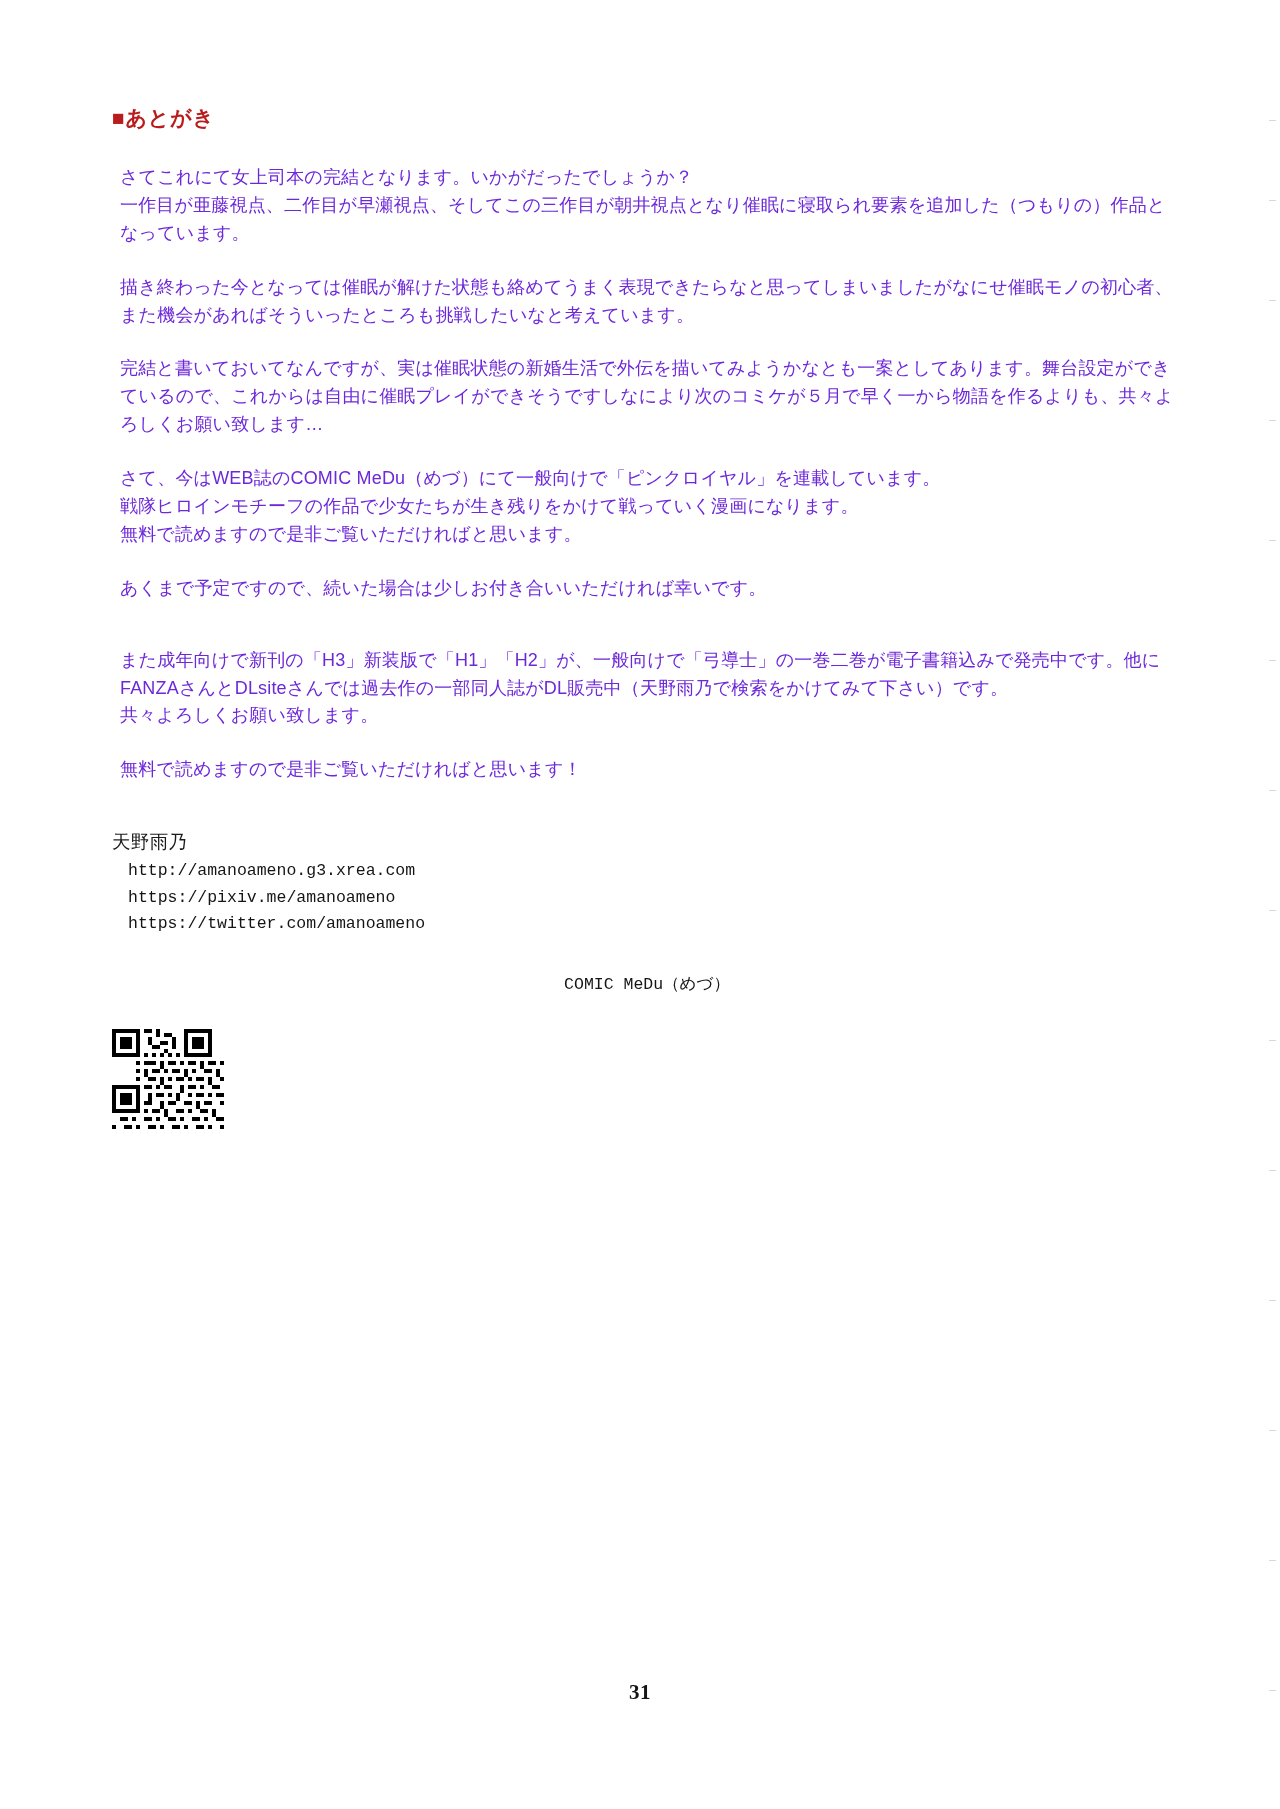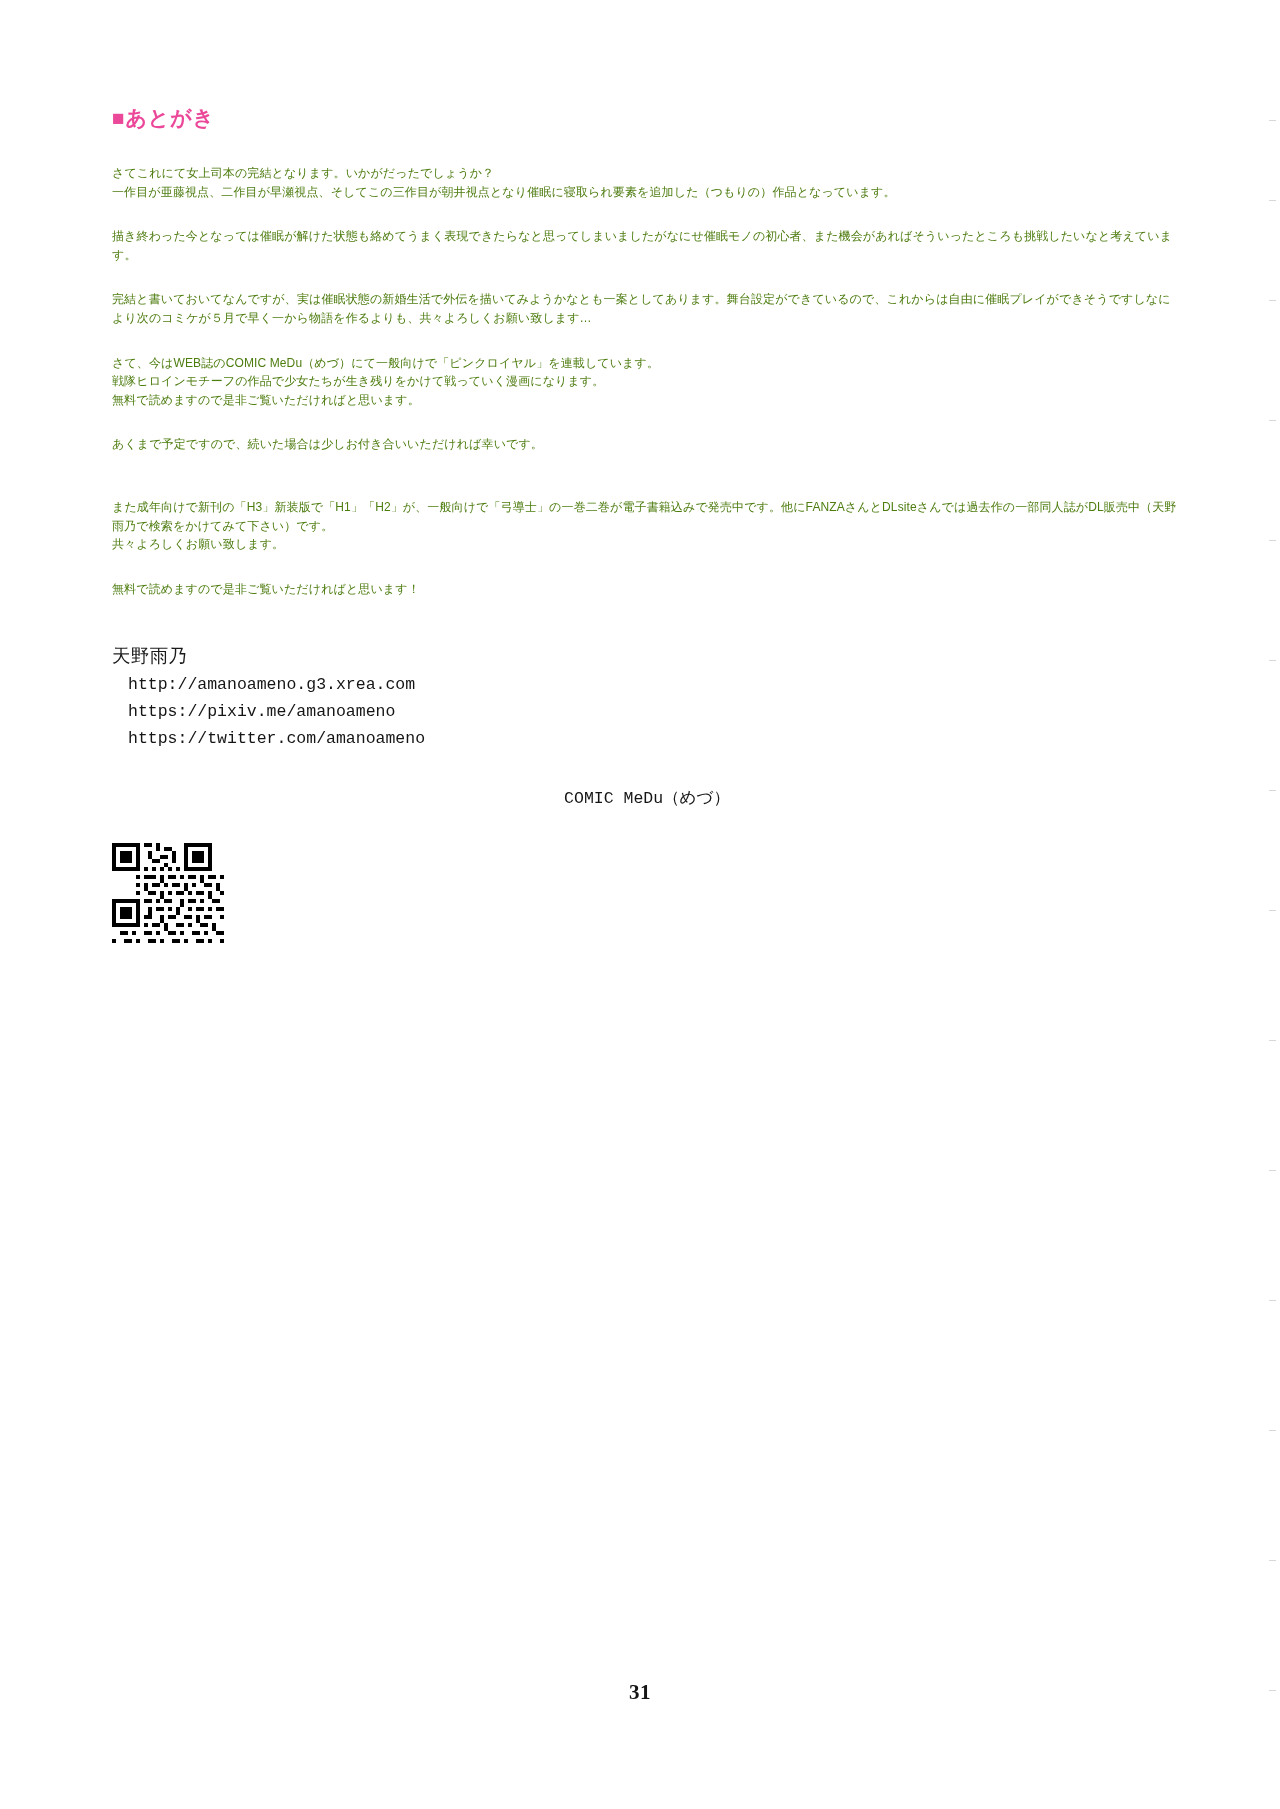--- a/index.html
+++ b/index.html
@@ -26,28 +26,28 @@
     position: absolute;
     left: 112px;
     top: 104px;
     width: 1070px;
   }
   .afterword-heading {
     font-size: 21px;
     font-weight: bold;
     letter-spacing: 0.04em;
     margin: 0 0 32px 0;
-    color: #ec4899;
+    color: #b91c1c;
   }
   .para {
-    font-size: 12px;
+    font-size: 18px;
     line-height: 1.55;
-    margin: 0 0 26px 0;
+    margin: 0 0 26px 8px;
     letter-spacing: 0.01em;
-    color: #4d7c0f;
+    color: #6d28d9;
   }
   .gap-lg {
     margin-bottom: 44px;
   }
   .signature-name {
     font-size: 18.5px;
     line-height: 1.5;
     margin: 16px 0 2px 0;
     letter-spacing: 0.02em;
   }

